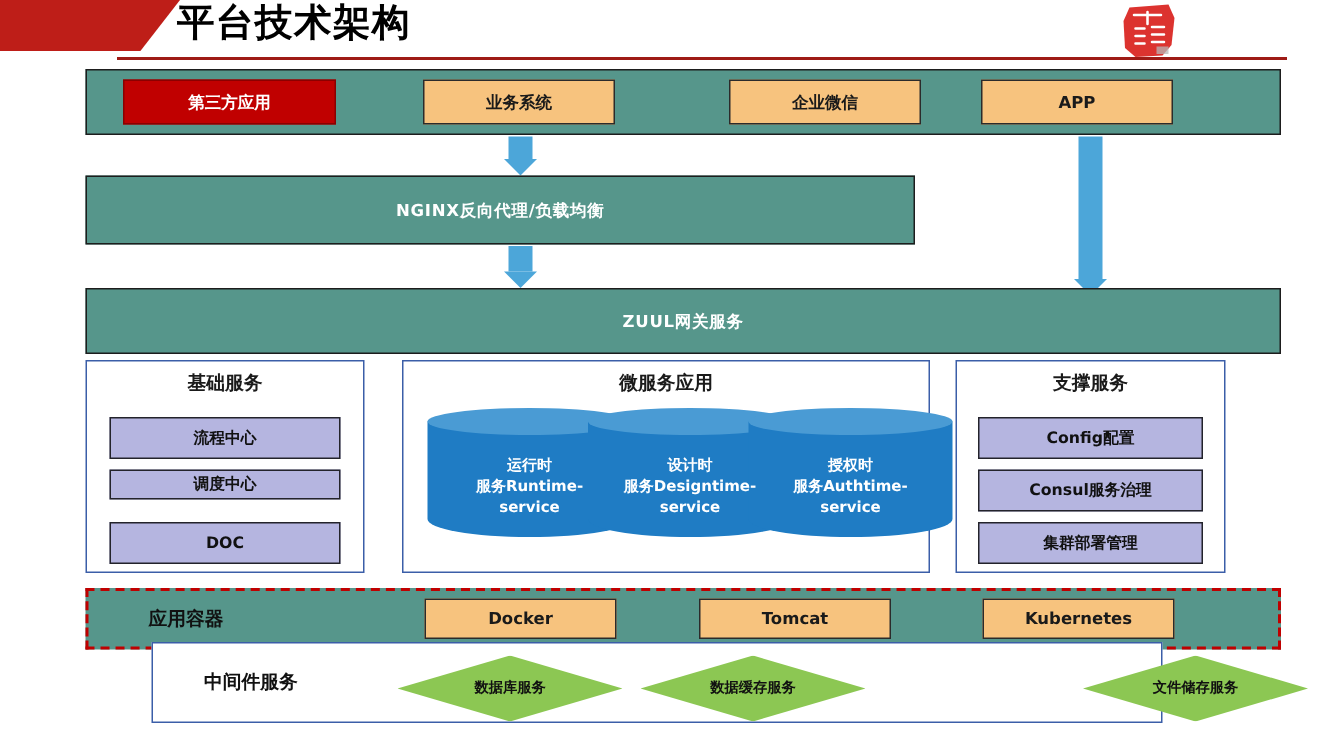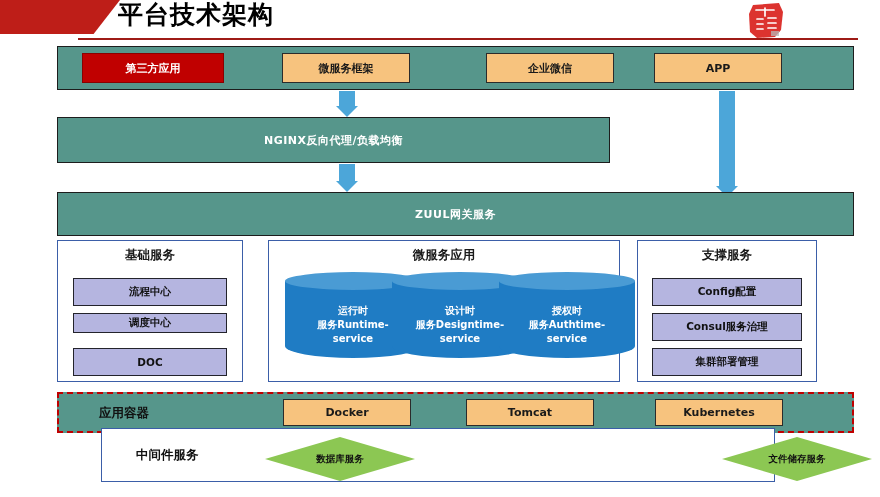--- a/index.html
+++ b/index.html
@@ -269,21 +269,21 @@
     </div>
   </div>
 </div>
 
 <div class="band" id="access-band" style="left:57px; top:46px; width:797px; height:44px;">
 </div>
 <div class="chip accent" style="left:82px; top:53px; width:142px; height:30px;text-align:center;">
   <span>第三方应用</span>
 </div>
 <div class="chip" style="left:282px; top:53px; width:128px; height:30px;">
-  <span>微服务框架</span>
+  <span>业务系统</span>
 </div>
 <div class="chip" style="left:466px; top:53px; width:128px; height:30px;margin-left:20px;">
   <span>企业微信</span>
 </div>
 <div class="chip" style="left:654px; top:53px; width:128px; height:30px;">
   <span>APP</span>
 </div>
 
 <div class="arrow" style="left:330px; top:91px; width:34px; height:26px;">
   <div class="shaft" style="top:0; width:16px; height:15px;"></div>
@@ -377,20 +377,25 @@
 
 <div id="middleware-row" style="left:57px; top:428px; width:674px; height:54px;margin-left:44px;">
   <span class="row-label">中间件服务</span>
 
   <div class="diamond-wrap" style="left:163px;">
     <div class="dia-edge"></div>
     <div class="dia"></div>
     <div class="dia-label">数据库服务</div>
   </div>
 
+  <div class="diamond-wrap" style="left:325px;">
+    <div class="dia-edge"></div>
+    <div class="dia"></div>
+    <div class="dia-label">数据缓存服务</div>
+  </div>
 
 
   <div class="diamond-wrap" style="left:620px;">
     <div class="dia-edge"></div>
     <div class="dia"></div>
     <div class="dia-label">文件储存服务</div>
   </div>
 </div>
 
 </body></html>

